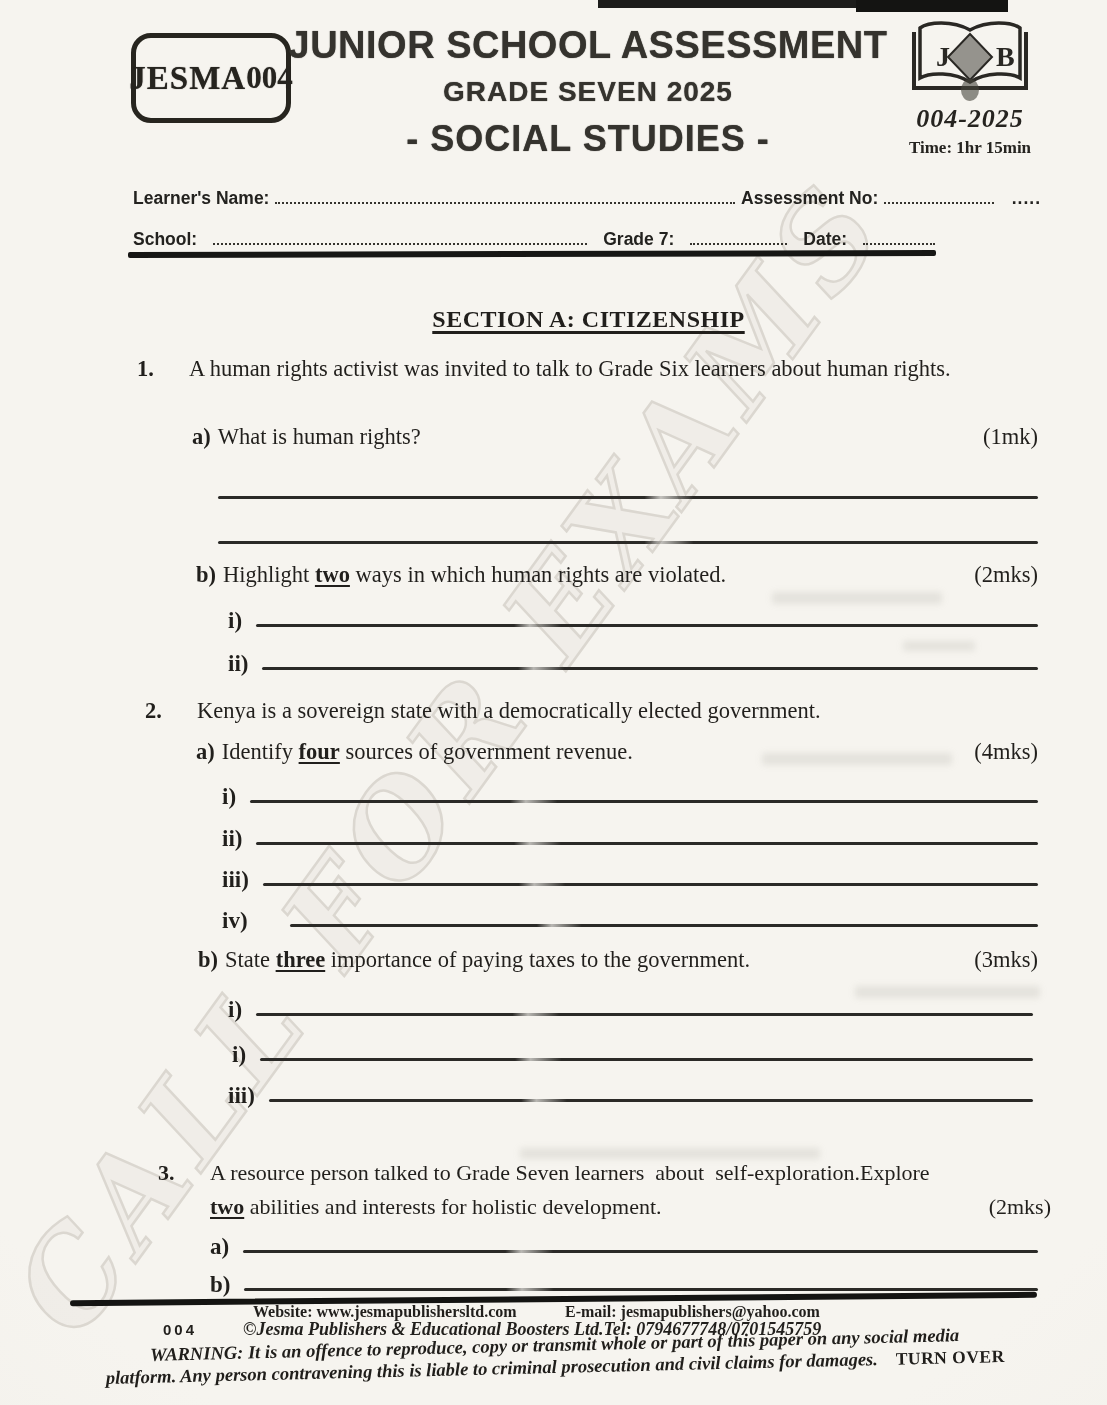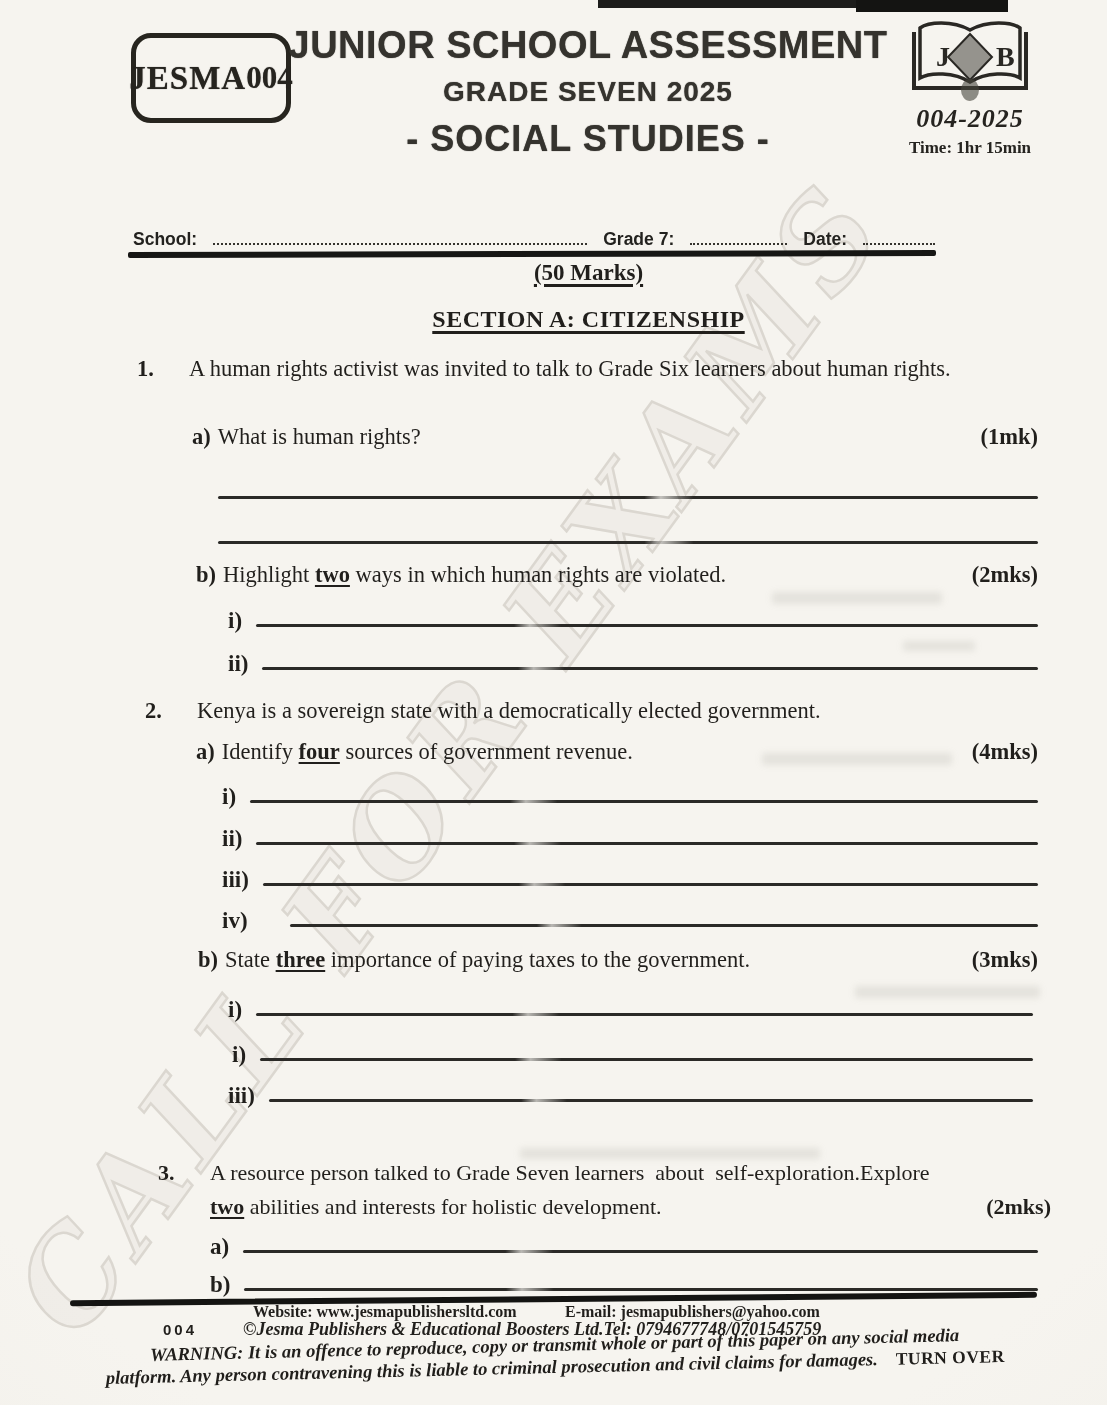--- a/index.html
+++ b/index.html
@@ -76,21 +76,21 @@
   .q3body { flex:1; }
   .q3l1 { white-space:pre;margin-top:28px; }
   .q3l2 { display:flex; justify-content:space-between; }
 
   .subq { position:absolute; display:flex; justify-content:space-between; font-size:22.5px; }
   .q1a { left:192px; top:424px; width:846px; }
   .q1b { left:196px; top:562px; width:842px; }
   .q2a { left:196px; top:739px; width:842px; }
   .q2b { left:198px; top:947px; width:840px; }
   .qletter { font-weight:700; margin-right:7px; }
-  .marks { font-weight:700; white-space:nowrap; }
+  .marks { font-weight:400; white-space:nowrap; }
   .emph { font-weight:700; text-decoration:underline; text-decoration-thickness:2px; text-underline-offset:3px; }
 
   
   .ansline { position:absolute; height:3px; border-radius:2px;
     background:linear-gradient(90deg,#2b2a27 0%,#2b2a27 52%,rgba(43,42,39,0.25) 54%,#2b2a27 58%,#2b2a27 100%); }
   .al-1 { left:218px; top:496px; width:820px; }
   .al-2 { left:218px; top:541px; width:820px; }
 
   .item { position:absolute; display:flex; align-items:flex-end; height:30px; font-size:23px; }
   .inum { font-weight:700; line-height:1; flex:0 0 auto; }
@@ -149,31 +149,37 @@
       <path d="M64 14 C46 4 22 6 14 12 L14 62 C24 56 48 56 64 66 C80 56 104 56 114 62 L114 12 C106 6 82 4 64 14 Z" fill="#f6f4ef" stroke="#2a2824" stroke-width="3.5"></path>
       <polygon points="64,18 86,41 64,64 42,41" fill="rgba(70,68,60,0.55)" stroke="#2a2824" stroke-width="2"></polygon>
       <text x="30" y="50" font-family="Liberation Serif, serif" font-size="28" font-weight="bold" fill="#2a2824">J</text>
       <text x="90" y="50" font-family="Liberation Serif, serif" font-size="28" font-weight="bold" fill="#2a2824">B</text>
       <ellipse cx="64" cy="74" rx="9" ry="11" fill="rgba(70,68,60,0.6)"></ellipse>
     </svg>
     <div class="logo-code">004-2025</div>
     <div class="logo-time">Time: 1hr 15min</div>
   </div>
 
+  <div class="frow frow1">
+    <span class="flabel">Learner's Name:</span>
+    <span class="dotfill df1"></span>
+    <span class="flabel">Assessment No:</span>
+    <span class="dotfill df2"></span>
+    <span class="flabel tail">.....</span>
+  </div>
   <div class="frow frow2">
     <span class="flabel">School:</span>
     <span class="dotfill df3"></span>
     <span class="flabel">Grade 7:</span>
     <span class="dotfill df4"></span>
     <span class="flabel">Date:</span>
     <span class="dotfill df5"></span>
   </div>
   <div class="rule1"></div>
 
-  <div class="center-line marks50"><span class="uline">(50 Marks)</span></div>
   <div class="center-line seca"><span class="uline">SECTION A: CITIZENSHIP</span></div>
 
   <div class="q q1">
     <span class="qnum">1.</span>
     <span class="qtext">A human rights activist was invited to talk to Grade Six learners about human rights.</span>
   </div>
 
   <div class="subq q1a">
     <span><span class="qletter">a)</span><span>What is human rights?</span></span>
     <span class="marks">(1mk)</span>

